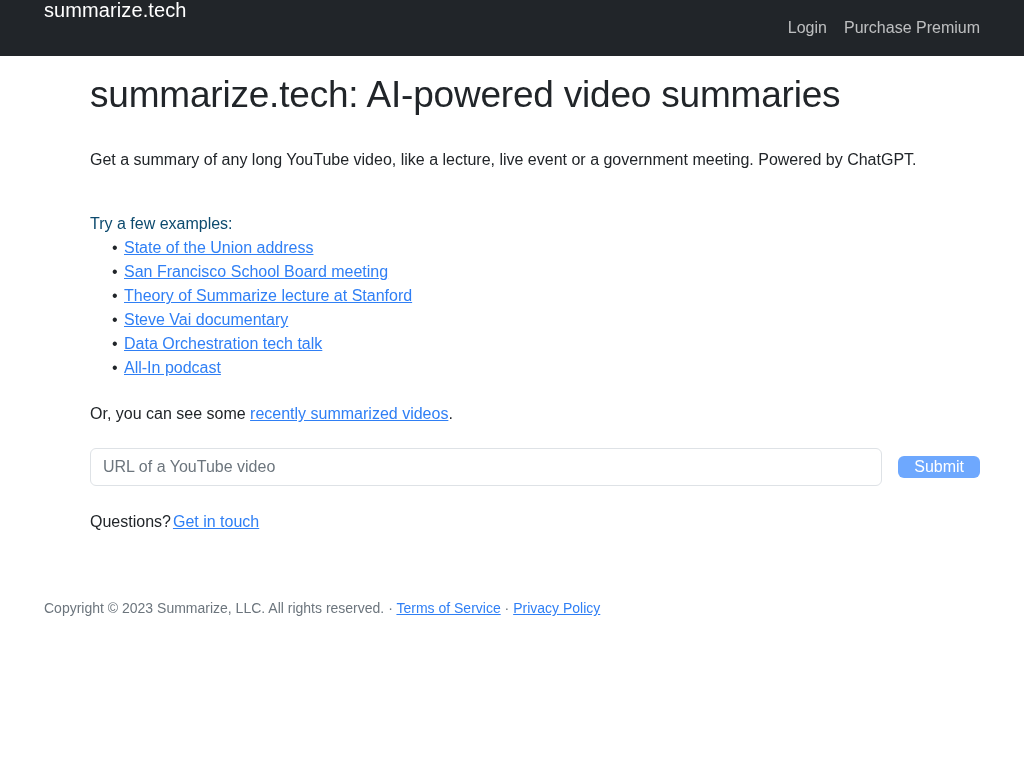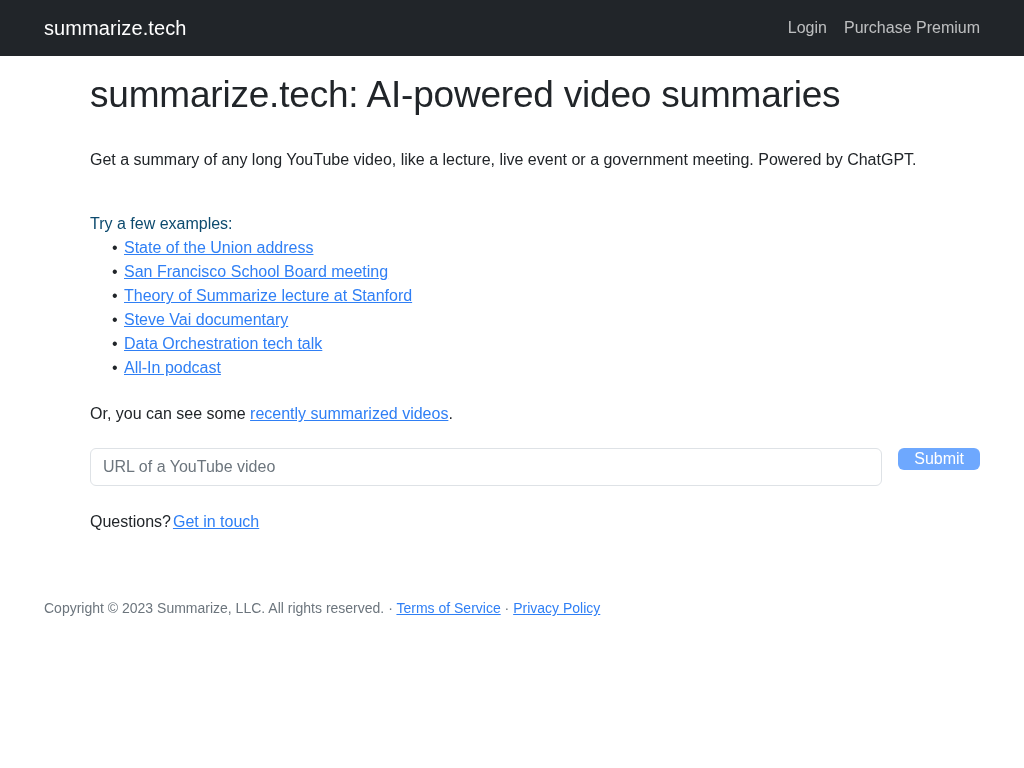--- a/index.html
+++ b/index.html
@@ -12,21 +12,20 @@
     background: #ffffff;
     font-family: "Liberation Sans", sans-serif;
     -webkit-font-smoothing: antialiased;
   }
 
   
   .navbar {
     height: 56px;
     background: #212529;
     display: flex;
-    align-items: center;
     justify-content: space-between;
     padding: 0 44px 0 44px;
   }
   .brand {
     color: #ffffff;
     font-size: 20px;
     line-height: 1;
     letter-spacing: 0.1px;
     text-decoration: none;
     white-space: nowrap;
@@ -96,20 +95,21 @@
   p.recent-line {
     font-size: 16px;
     color: #212529;
     margin: 22px 0 0 0;
     line-height: 1.5;
   }
 
   
   .form-row {
     display: flex;
+    align-items: center;
     margin-top: 22px;
     gap: 16px;
   }
   .url-input {
     width: 836px;
     height: 38px;
     border: 1px solid #dee2e6;
     border-radius: 6px;
     padding: 6px 12px;
     font-size: 16px;

